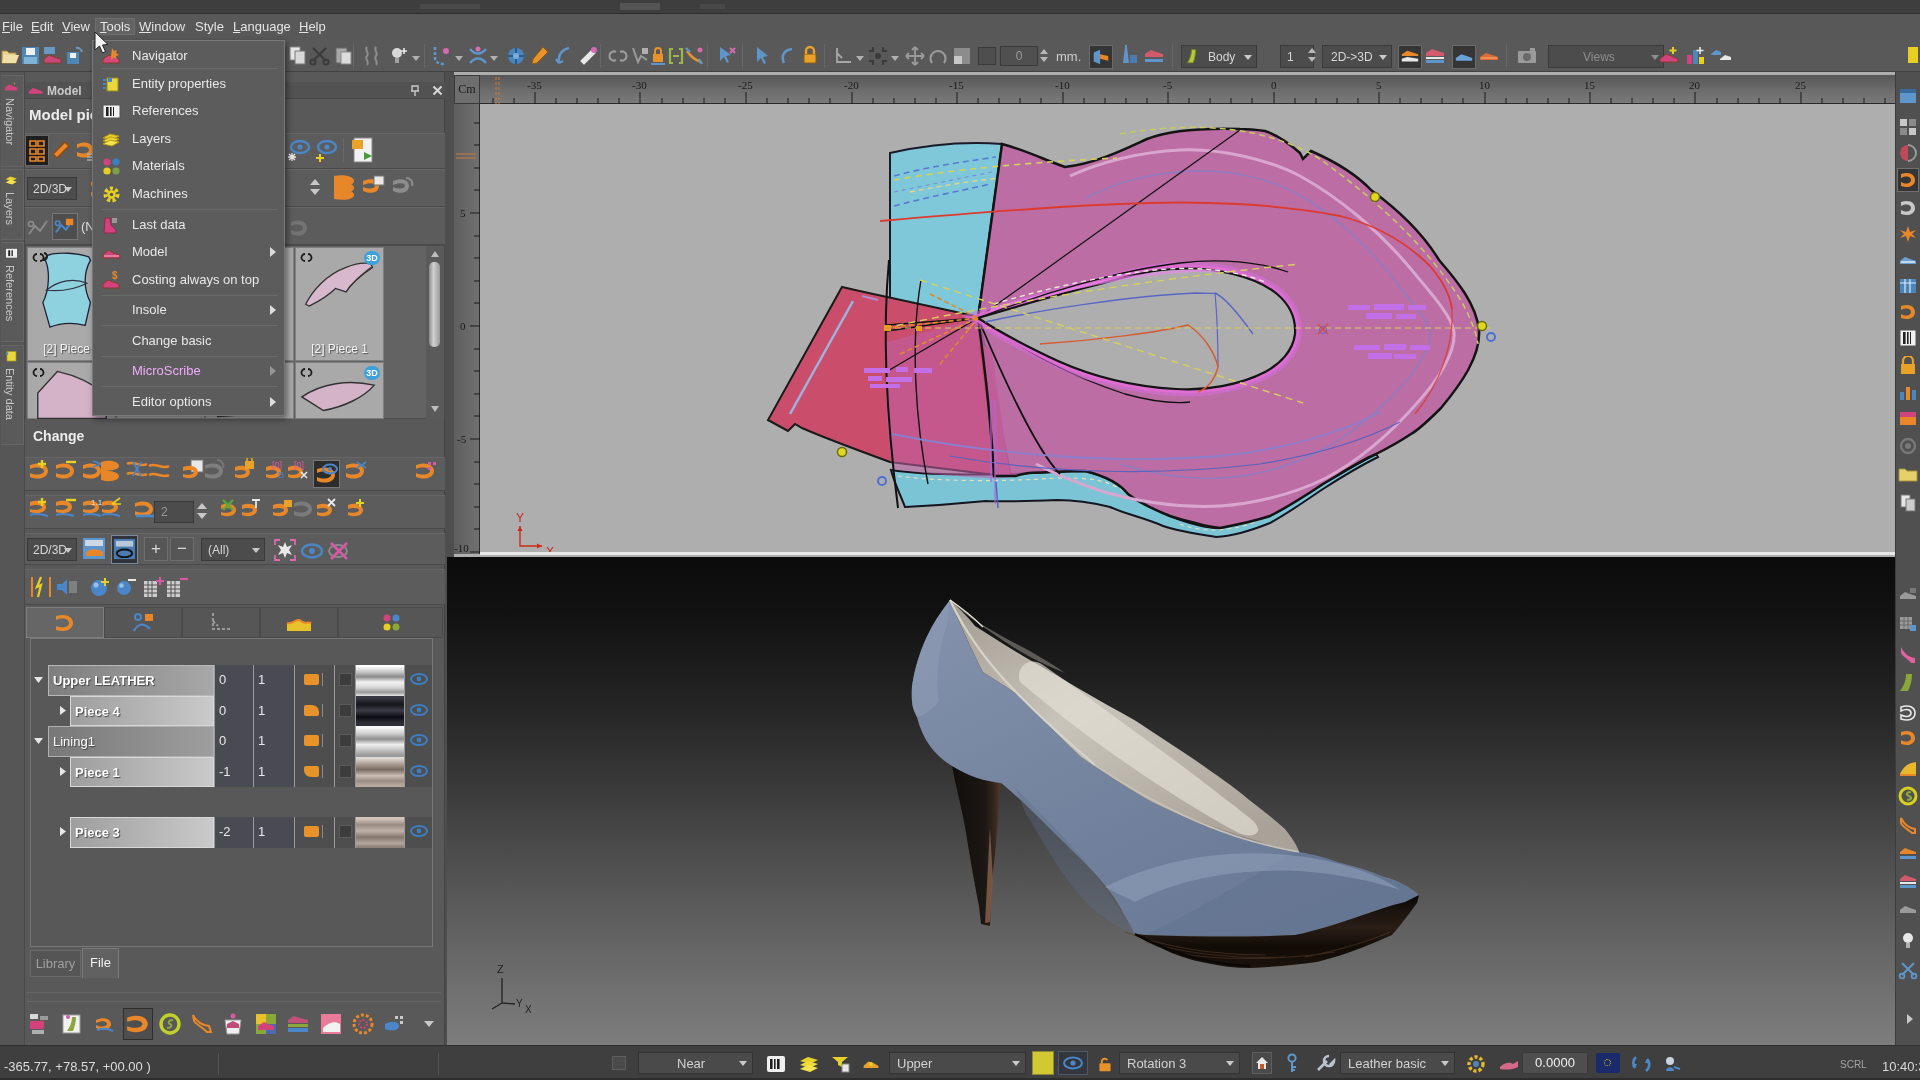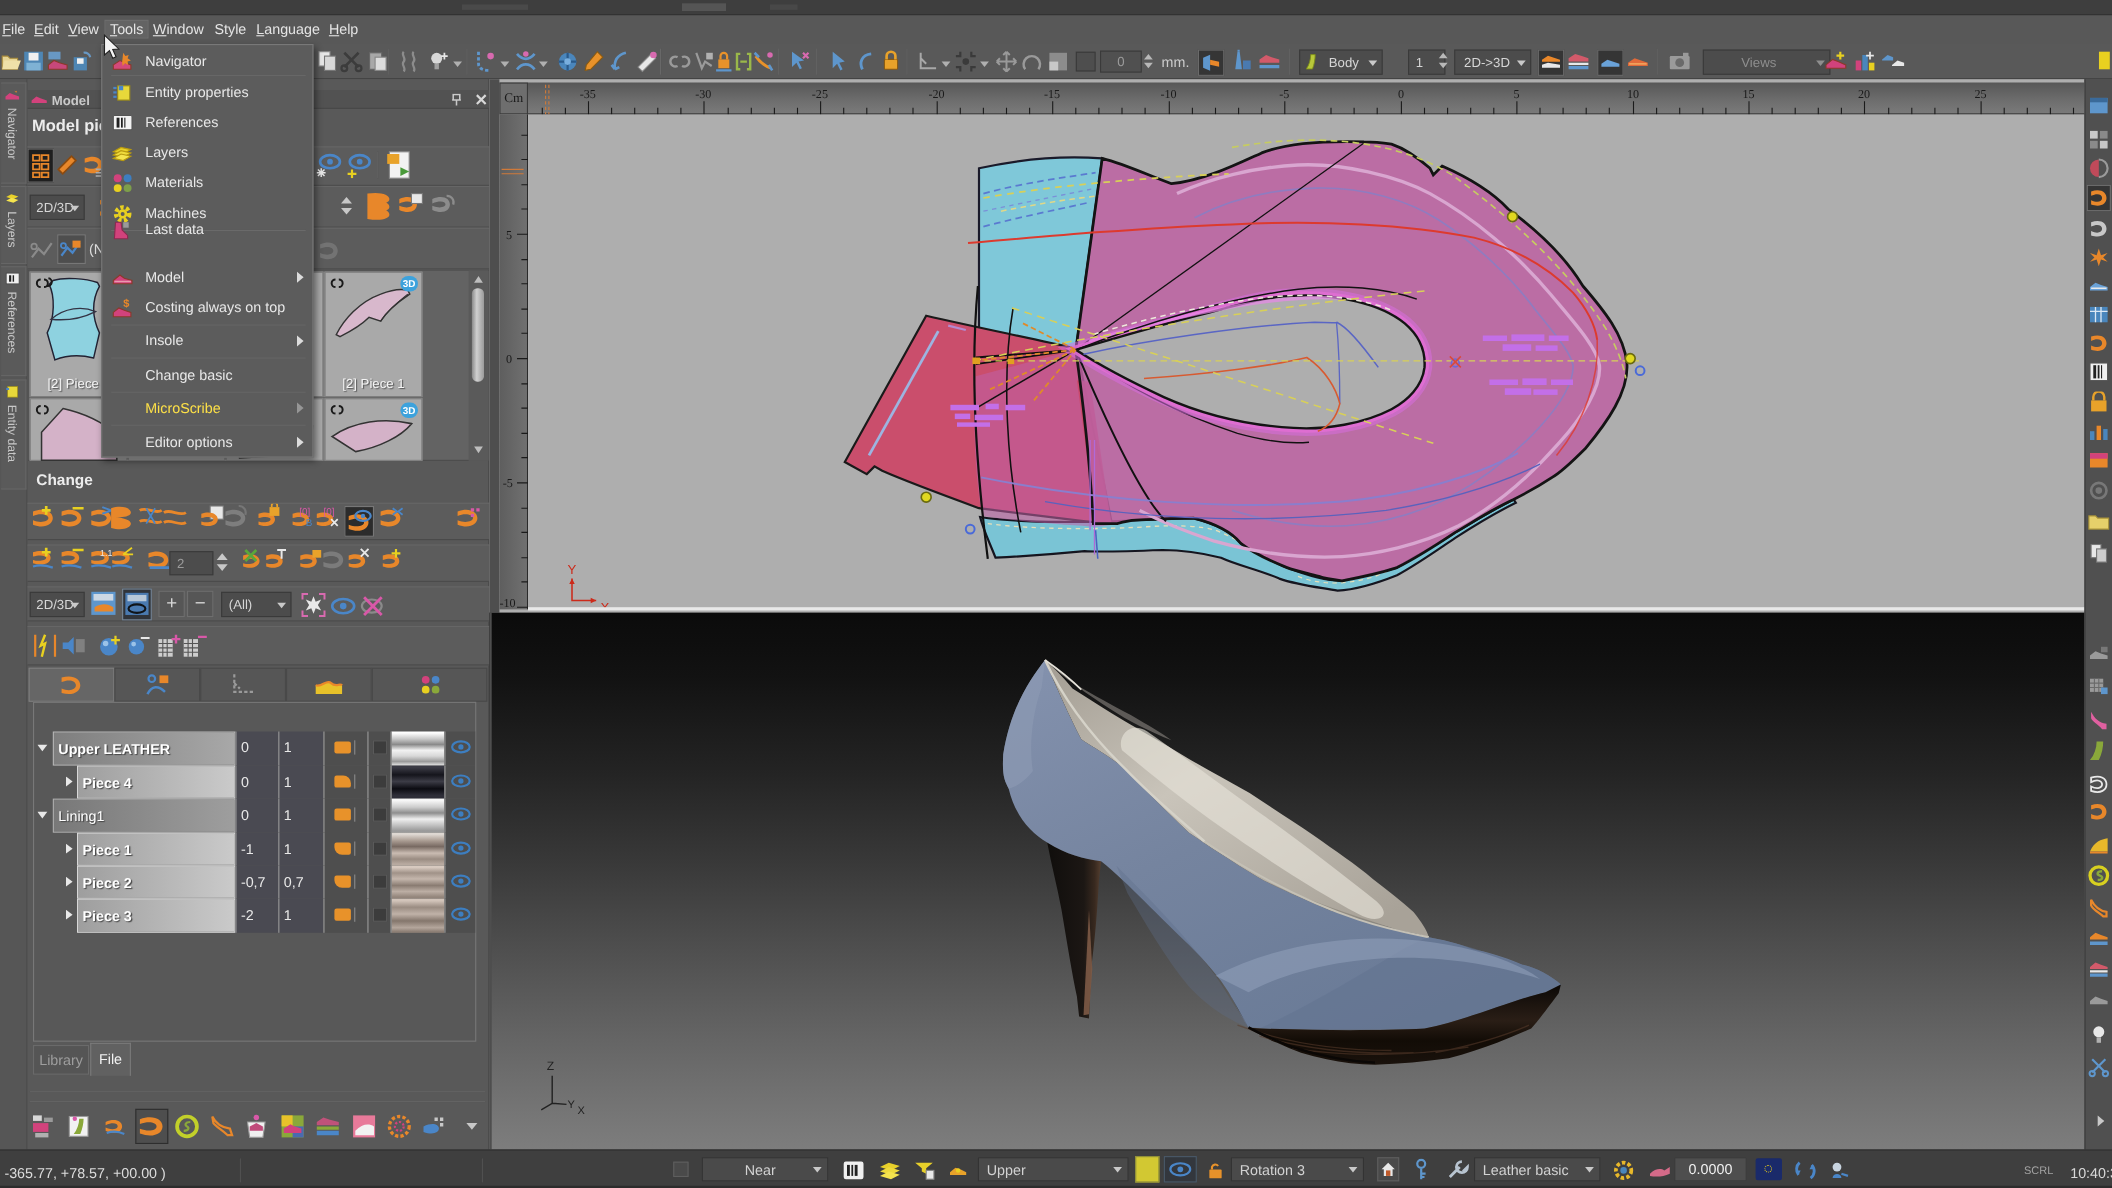--- a/index.html
+++ b/index.html
@@ -826,48 +826,20 @@
             <i class="tchk"></i>
           </div>
         <div class="tcell" style="left:324px;width:49px;background:linear-gradient(#ded8d2 5%,#a89a90 25%,#786a62 42%,#cabcb2 62%,#9a8c82 80%,#b8aaa0 95%)"></div>
         <div class="tcell" style="left:373px;width:28px">
             <svg class="teye">
               <ellipse cx="9" cy="7" rx="8" ry="5" fill="none" stroke="#3d7ec0" stroke-width="2"></ellipse>
               <circle cx="9" cy="7" r="2.4" fill="#3d7ec0"></circle>
             </svg>
           </div>
       </div>
-      <div class="trow" style="top:148px;height:30px">
-        <svg style="position:absolute;left:28px;top:10px" width="8" height="10">
-            <path d="M1 0 L7 4.5 L1 9 Z" fill="#e8e8e8"></path>
-          </svg>
-        <div class="tname" style="left:39px;width:144px;background:linear-gradient(90deg,#9e9e9e,#cacaca);border:1px solid #d8d8d8">
-            <span class="ttxt">Piece 2</span>
-          </div>
-        <div class="tval" style="left:183px;width:39px">
-            <span>-0,7</span>
-          </div>
-        <div class="tval" style="left:222px;width:41px">
-            <span>0,7</span>
-          </div>
-        <div class="tcell" style="left:263px;width:40px">
-            <i class="tprof" style="border-radius:2px 2px 2px 7px"></i>
-            <i style="position:absolute;left:27px;top:8px;width:1px;height:13px;background:#8a8a8a"></i>
-          </div>
-        <div class="tcell" style="left:303px;width:21px">
-            <i class="tchk"></i>
-          </div>
-        <div class="tcell" style="left:324px;width:49px;background:linear-gradient(#d8cac0 5%,#a09288 22%,#c4b6ac 40%,#8a7c72 60%,#bcaea4 78%,#93857b 95%)"></div>
-        <div class="tcell" style="left:373px;width:28px">
-            <svg class="teye">
-              <ellipse cx="9" cy="7" rx="8" ry="5" fill="none" stroke="#3d7ec0" stroke-width="2"></ellipse>
-              <circle cx="9" cy="7" r="2.4" fill="#3d7ec0"></circle>
-            </svg>
-          </div>
-      </div>
       <div class="trow" style="top:178px;height:31px">
         <svg style="position:absolute;left:28px;top:10px" width="8" height="10">
             <path d="M1 0 L7 4.5 L1 9 Z" fill="#e8e8e8"></path>
           </svg>
         <div class="tname" style="left:39px;width:144px;background:linear-gradient(90deg,#9e9e9e,#cacaca);border:1px solid #d8d8d8">
             <span class="ttxt">Piece 3</span>
           </div>
         <div class="tval" style="left:183px;width:39px">
             <span>-2</span>
           </div>
@@ -1410,21 +1382,21 @@
         <span class="lbl">Materials</span>
       </div>
     <div class="mi" style="top:140px">
         <svg class="mico" viewBox="0 0 21 21">
           <circle cx="10.5" cy="10.5" r="6" fill="none" stroke="#e8d020" stroke-width="4" stroke-dasharray="3 2.2"></circle>
           <circle cx="10.5" cy="10.5" r="3" fill="none" stroke="#e8d020" stroke-width="2.4"></circle>
         </svg>
         <span class="lbl">Machines</span>
       </div>
     <div class="msep" style="top:168px"></div>
-    <div class="mi" style="top:155px">
+    <div class="mi" style="top:171px">
         <svg class="mico" viewBox="0 0 21 21">
           <path d="M4 3 L9 3 L10 10 L15 15 L15 18 L3 18 Z" fill="#d2427c" stroke="#8a2a50"></path>
           <rect x="11" y="3" width="5" height="5" fill="#9a9a9a"></rect>
         </svg>
         <span class="lbl">Last data</span>
       </div>
     <div class="mi" style="top:198px">
         <svg class="mico" viewBox="0 0 21 21">
           <path d="M2 13 L8 8 L12 11 L19 13 L19 16 L2 16 Z" fill="#d2427c" stroke="#8a3a2a"></path>
           <path d="M3 14 l15 0" stroke="#e89aae" stroke-width="1.4"></path>
@@ -1442,21 +1414,21 @@
     <div class="msep" style="top:254px"></div>
     <div class="mi" style="top:256px">
         <span class="lbl">Insole</span>
         <i class="sub"></i>
       </div>
     <div class="msep" style="top:284px"></div>
     <div class="mi" style="top:287px">
         <span class="lbl">Change basic</span>
       </div>
     <div class="msep" style="top:315px"></div>
-    <div class="mi" style="top:317px;color:#fde047">
+    <div class="mi" style="top:317px;color:#f0abfc">
         <span class="lbl">MicroScribe</span>
         <i class="sub" style="border-left-color:#969696"></i>
       </div>
     <div class="msep" style="top:345px"></div>
     <div class="mi" style="top:348px">
         <span class="lbl">Editor options</span>
         <i class="sub"></i>
       </div>
   </div>
   <svg class="abs" style="left:92px;top:31px;z-index:60" width="20" height="26" viewBox="0 0 20 26">

